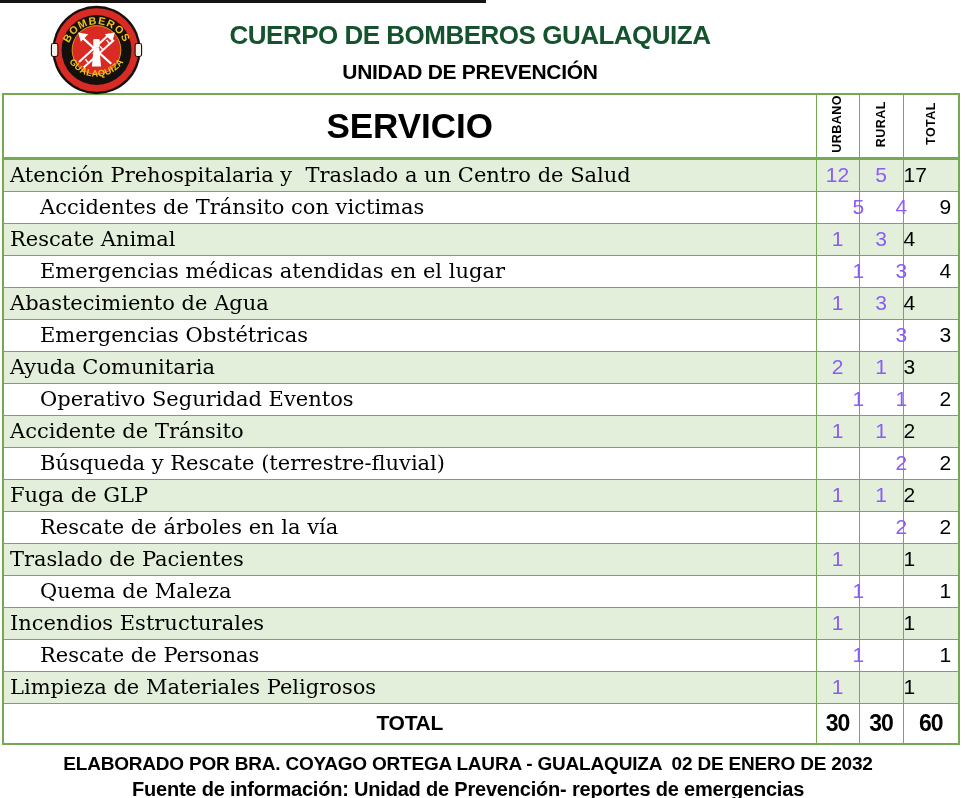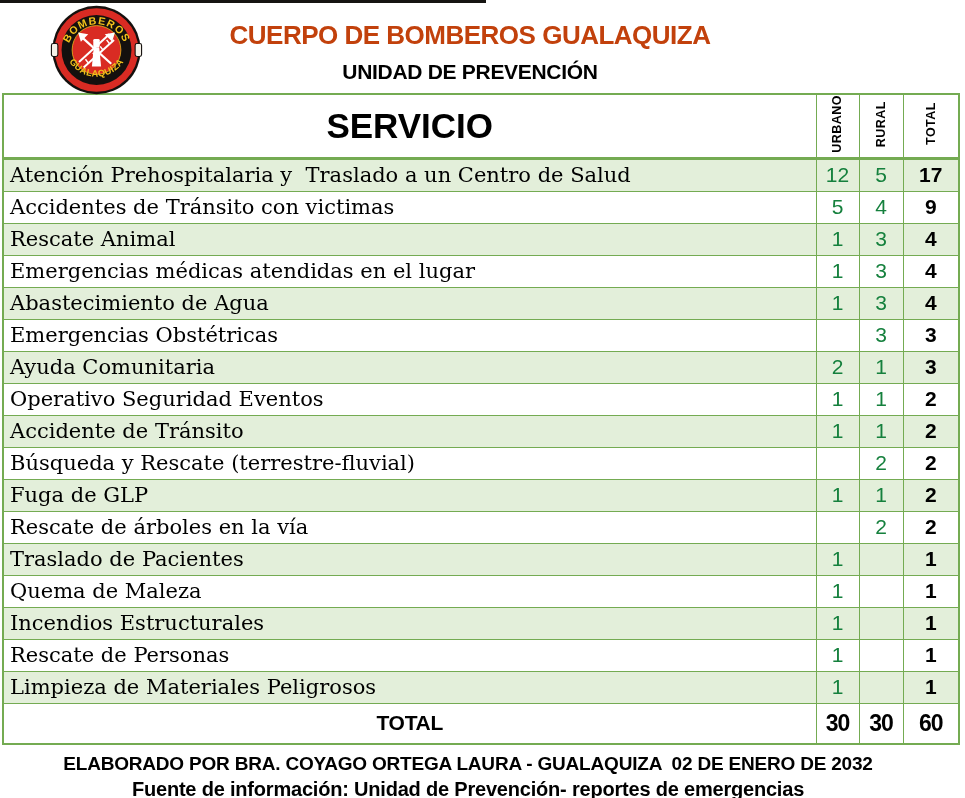--- a/index.html
+++ b/index.html
@@ -11,21 +11,21 @@
     overflow:hidden;
   }
   .topline {
     position:absolute; top:0; left:0;
     width:486px; height:3px; background:#161412;
   }
   
   .hdr { position:relative; height:93px; }
   .logo { position:absolute; left:49px; top:4px; width:95px; height:92px; }
   .titles { width:940px; text-align:center; padding-top:21px; }
-  .title  { font-size:26px; font-weight:bold; letter-spacing:-0.5px; color:#c2410c; line-height:1.1; }
+  .title  { font-size:26px; font-weight:bold; letter-spacing:-0.5px; color:#14532d; line-height:1.1; }
   .subtitle { font-size:21px; font-weight:bold; letter-spacing:-0.3px; color:#000; margin-top:10px; }
 
   
   table.svc {
     border-collapse:collapse;
     table-layout:fixed;
     width:948px;
     margin-left:2px;
   }
   table.svc, table.svc th, table.svc td { border:1px solid #74ab52; }
@@ -38,29 +38,29 @@
   }
   th.rot { vertical-align:middle; text-align:center; padding:0; }
   th.rot span {
     writing-mode:vertical-rl; transform:rotate(180deg);
     display:inline-block;
     font-size:12.5px; font-weight:bold; letter-spacing:0.5px; line-height:1;
     color:#000;
   }
   tbody td { height:31px; }
   tr.green td { background:#e3efda; }
-  tr.white td { background:#ffffff; }
+  tr.white td { background:#ffffff;padding-left:36px; }
   td.td-label {
     font-family:"DejaVu Serif","Liberation Serif",serif;
     font-size:21px; color:#000000;
     padding:0 4px 0 6px;
     white-space:pre-wrap; overflow:hidden;
   }
-  td.td-num   { text-align:center; font-size:21px; font-weight:400; color:#15803d; padding:0; }
-  td.td-total { text-align:center; font-size:21px; font-weight:700; color:#000; padding:0; }
+  td.td-num   { text-align:center; font-size:21px; font-weight:400; color:#8b5cf6; padding:0; }
+  td.td-total { font-size:21px; font-weight:400; color:#000; padding:0; }
 
   tfoot td { height:37px; background:#ffffff; }
   td.total-label { text-align:center; font-weight:bold; font-size:21px; letter-spacing:-0.3px; }
   td.total-num   { text-align:center; font-weight:bold; font-size:23px; letter-spacing:-1px; padding:0; }
 
   
   .footer { width:936px; text-align:center; margin-top:8px; font-weight:bold; color:#000; }
   .f1 { font-size:19px; letter-spacing:-0.2px; white-space:pre-wrap; }
   .f2 { font-size:20px; letter-spacing:-0.2px; margin-top:3px; }
 </style>

